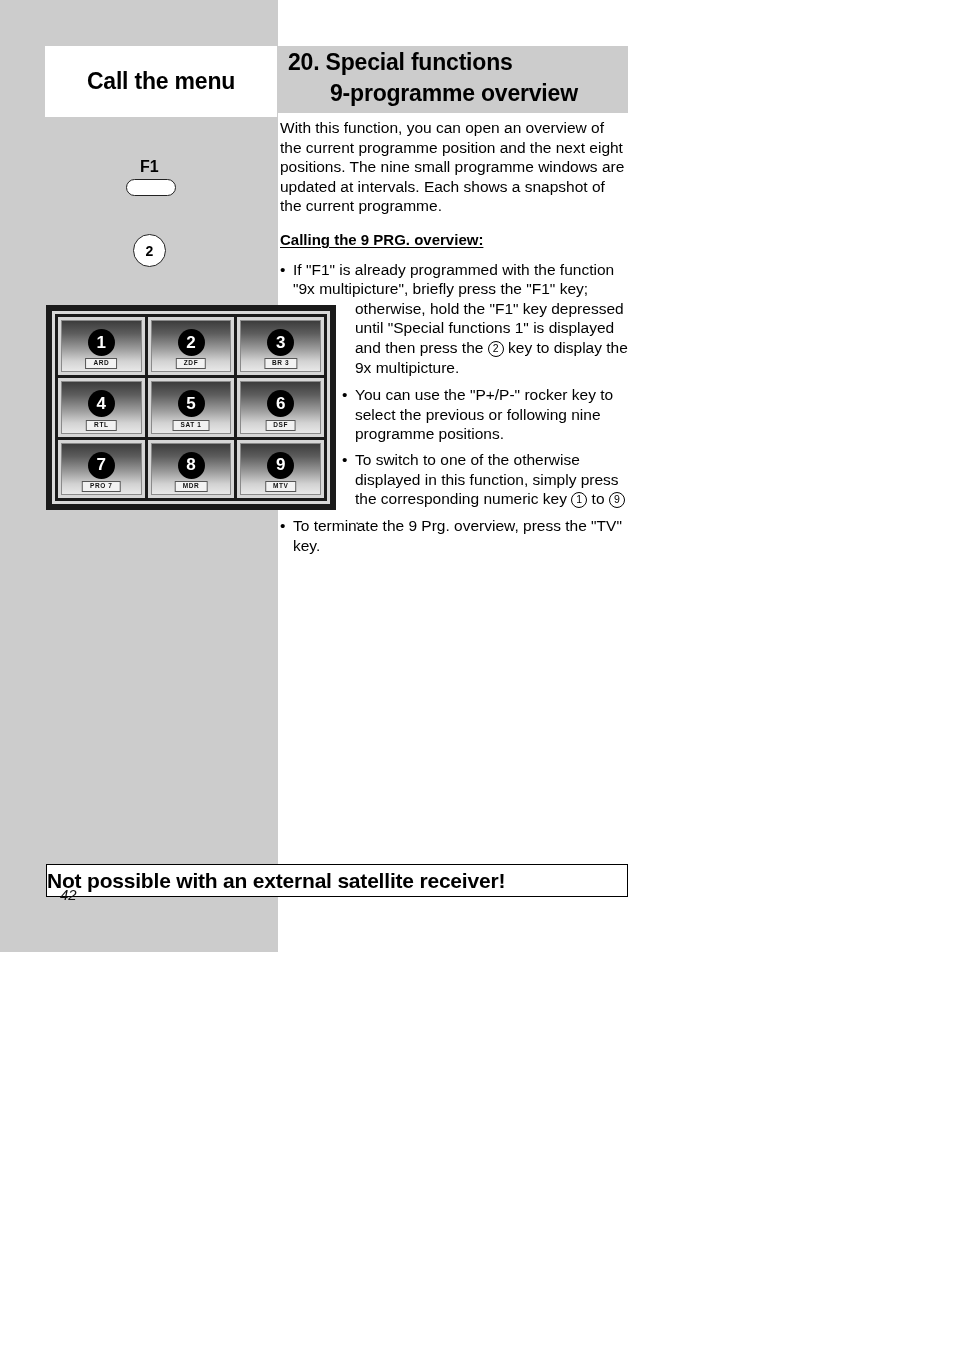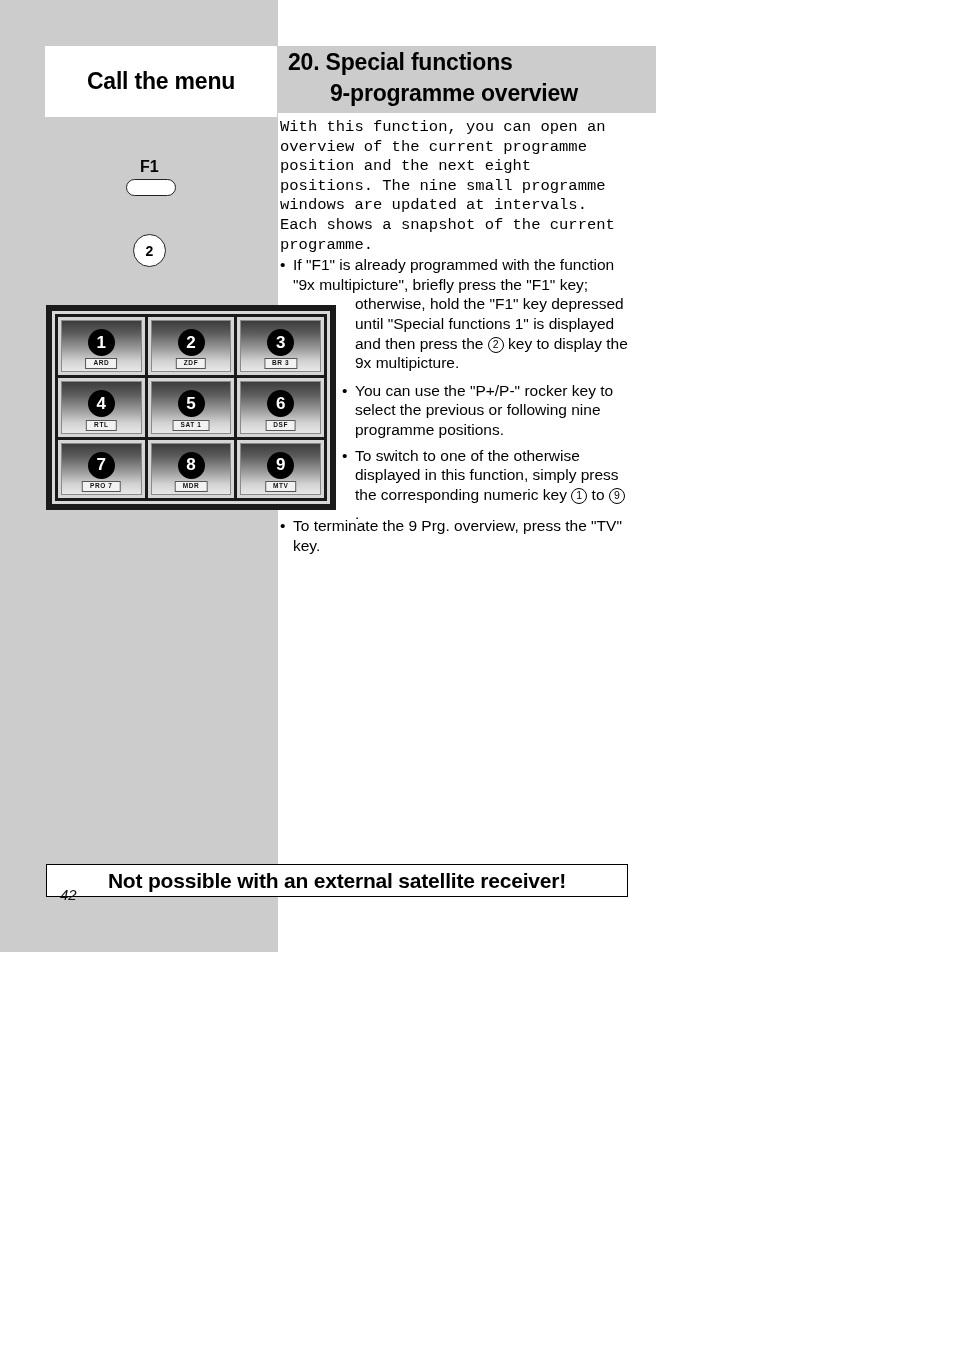--- a/index.html
+++ b/index.html
@@ -50,21 +50,21 @@
     font-size: 23px;
     font-weight: bold;
     color: #000000;
     letter-spacing: -0.2px;
   }
 
   #title-box {
     position: absolute;
     left: 278px;
     top: 46px;
-    width: 378px;
+    width: 350px;
     height: 67px;
     background: #cccccc;
     padding: 0;
   }
   #title-line-1 {
     position: absolute;
     left: 10px;
     top: 3px;
     font-size: 23px;
     font-weight: bold;
@@ -200,21 +200,21 @@
   
   #body-text {
     position: absolute;
     left: 280px;
     top: 118px;
     width: 348px;
     font-size: 15.5px;
     line-height: 19.6px;
     color: #000000;
   }
-  #intro-para { margin: 0 0 0 0; font-family: Liberation Mono, monospace; }
+  #intro-para { margin: 0 0 0 0; }
 
   #section-heading {
     margin: 14px 0 10px 0;
     font-weight: bold;
     font-size: 15px;
     text-decoration: underline;
     text-underline-offset: 2px;
   }
 
   .bullet-item {
@@ -256,21 +256,20 @@
     position: absolute;
     left: 46px;
     top: 864px;
     width: 582px;
     height: 33px;
     background: #ffffff;
     border: 1.6px solid #000000;
     box-sizing: border-box;
     display: flex;
     align-items: center;
-    justify-content: center;
   }
   #warning-text {
     font-size: 21px;
     font-weight: bold;
     color: #000000;
     letter-spacing: -0.2px;
   }
 
   #page-number {
     position: absolute;
@@ -367,20 +366,21 @@
         </div>
       </div>
 
     </div>
   </div>
 
   <div id="body-text">
 
     <p id="intro-para">With this function, you can open an overview of the current programme position and the next eight positions. The nine small programme windows are updated at intervals. Each shows a snapshot of the current programme.</p>
 
+    <div id="section-heading">Calling the 9 PRG. overview:</div>
 
     <div class="bullet-item">
       <span class="bullet-dot">•</span>
       <span>If "F1" is already programmed with the function "9x multipicture", briefly press the "F1" key;</span>
       <div class="indent-block">
         <span>otherwise, hold the "F1" key depressed until "Special functions 1" is displayed and then press the</span>
         <span class="circ">2</span>
         <span>key to display the 9x multipicture.</span>
       </div>
     </div>

